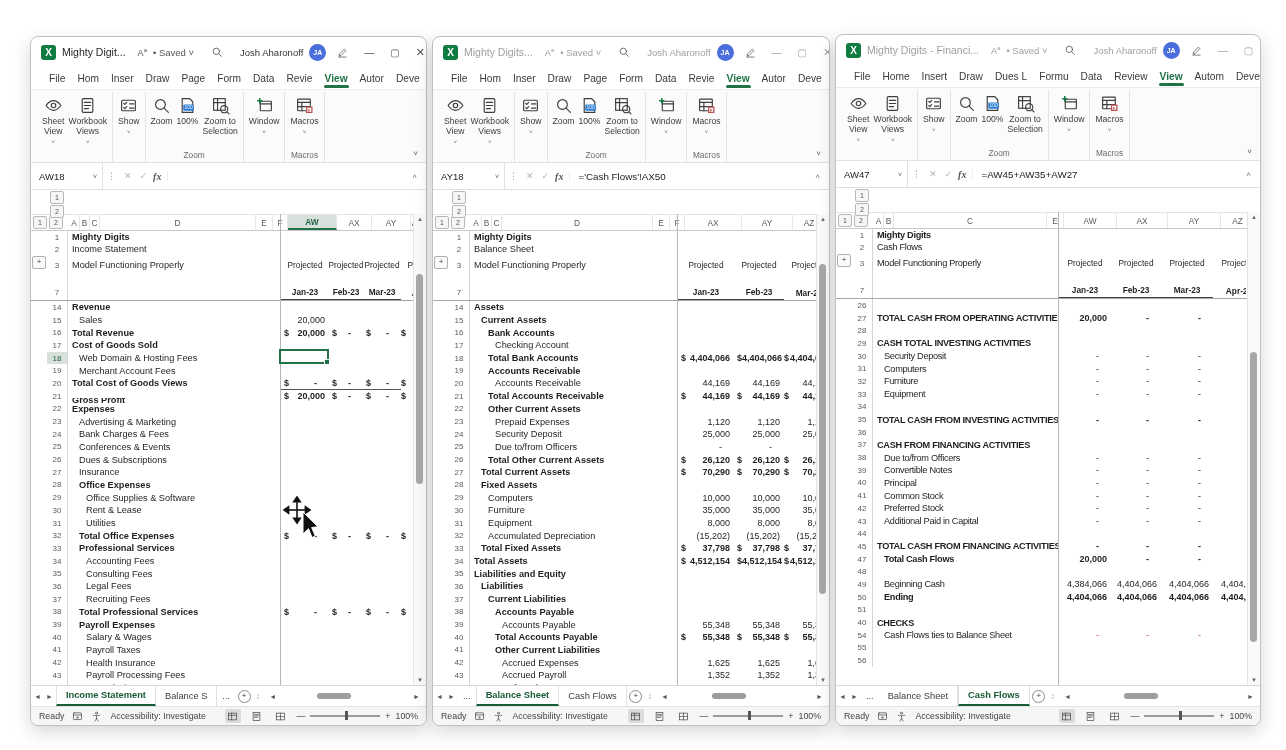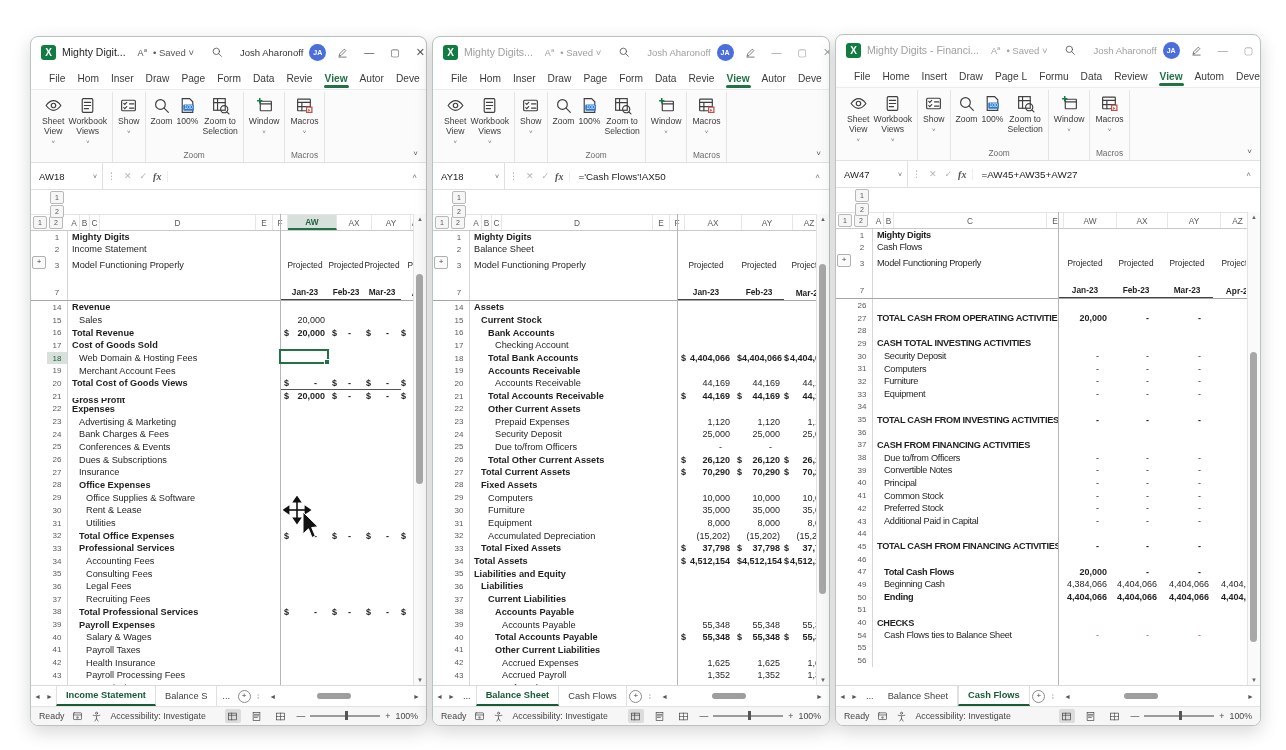--- a/index.html
+++ b/index.html
@@ -1126,21 +1126,21 @@
             <div class="lab b" style="width: 208px; padding-left: 4px; box-sizing: border-box;">Assets</div>
             <div class="vc b" style="width: 56px;"></div>
             <div class="vc b" style="width: 50px;"></div>
             <div class="pclip" style="width: 32px;">
               <div class="pinner b" style="width: 50px;"></div>
             </div>
           </div>
           <div class="grow" style="height: 12.7px;">
             <div class="gut" style="width: 16px;"></div>
             <div class="rn" style="width: 20px; height: 12.7px;">15</div>
-            <div class="lab b" style="width: 208px; padding-left: 11px; box-sizing: border-box;">Current Stock</div>
+            <div class="lab b" style="width: 208px; padding-left: 11px; box-sizing: border-box;">Current Assets</div>
             <div class="vc b" style="width: 56px;"></div>
             <div class="vc b" style="width: 50px;"></div>
             <div class="pclip" style="width: 32px;">
               <div class="pinner b" style="width: 50px;"></div>
             </div>
           </div>
           <div class="grow" style="height: 12.7px;">
             <div class="gut" style="width: 16px;"></div>
             <div class="rn" style="width: 20px; height: 12.7px;">16</div>
             <div class="lab b" style="width: 208px; padding-left: 18px; box-sizing: border-box;">Bank Accounts</div>
@@ -1674,21 +1674,21 @@
           </svg>
         </span>
         <span class="tb-glyph">—</span>
         <span class="tb-glyph">▢</span>
       </div>
       <div class="menubar">
         <span class="mtab">File</span>
         <span class="mtab">Home</span>
         <span class="mtab">Insert</span>
         <span class="mtab">Draw</span>
-        <span class="mtab">Page L</span>
+        <span class="mtab">Dues L</span>
         <span class="mtab">Formu</span>
         <span class="mtab">Data</span>
         <span class="mtab">Review</span>
         <span class="mtab active">View</span>
         <span class="mtab">Autom</span>
         <span class="mtab">Devel</span>
         <div class="tb-spacer"></div>
       </div>
       <div class="ribbon">
         <div class="rgroup">
@@ -2189,44 +2189,44 @@
             </div>
             <div class="vc b" style="width: 52px;">
               <span class="val dash">-</span>
             </div>
             <div class="pclip" style="width: 33px;">
               <div class="pinner b" style="width: 52px;"></div>
             </div>
           </div>
           <div class="grow" style="height: 12.7px;">
             <div class="gut" style="width: 16px;"></div>
-            <div class="rn" style="width: 20px; height: 12.7px;">46</div>
+            <div class="rn" style="width: 20px; height: 12.7px;">47</div>
+            <div class="lab b" style="width: 186px; padding-left: 11px; box-sizing: border-box; letter-spacing: -0.3px;">Total Cash Flows</div>
+            <div class="vc b" style="width: 52px;">
+              <span class="val">20,000</span>
+            </div>
+            <div class="vc b" style="width: 50px;">
+              <span class="val dash">-</span>
+            </div>
+            <div class="vc b" style="width: 52px;">
+              <span class="val dash">-</span>
+            </div>
+            <div class="pclip" style="width: 33px;">
+              <div class="pinner b" style="width: 52px;"></div>
+            </div>
+          </div>
+          <div class="grow" style="height: 12.7px;">
+            <div class="gut" style="width: 16px;"></div>
+            <div class="rn" style="width: 20px; height: 12.7px;">48</div>
             <div class="lab" style="width: 186px; padding-left: 4px; box-sizing: border-box; letter-spacing: -0.3px;"></div>
             <div class="vc" style="width: 52px;"></div>
             <div class="vc" style="width: 50px;"></div>
             <div class="vc" style="width: 52px;"></div>
             <div class="pclip" style="width: 33px;">
               <div class="pinner" style="width: 52px;"></div>
-            </div>
-          </div>
-          <div class="grow" style="height: 12.7px;">
-            <div class="gut" style="width: 16px;"></div>
-            <div class="rn" style="width: 20px; height: 12.7px;">47</div>
-            <div class="lab b" style="width: 186px; padding-left: 11px; box-sizing: border-box; letter-spacing: -0.3px;">Total Cash Flows</div>
-            <div class="vc b" style="width: 52px;">
-              <span class="val">20,000</span>
-            </div>
-            <div class="vc b" style="width: 50px;">
-              <span class="val dash">-</span>
-            </div>
-            <div class="vc b" style="width: 52px;">
-              <span class="val dash">-</span>
-            </div>
-            <div class="pclip" style="width: 33px;">
-              <div class="pinner b" style="width: 52px;"></div>
             </div>
           </div>
           <div class="grow" style="height: 12.7px;">
             <div class="gut" style="width: 16px;"></div>
             <div class="rn" style="width: 20px; height: 12.7px;">49</div>
             <div class="lab" style="width: 186px; padding-left: 11px; box-sizing: border-box; letter-spacing: -0.3px;">Beginning Cash</div>
             <div class="vc" style="width: 52px;">
               <span class="val">4,384,066</span>
             </div>
             <div class="vc" style="width: 50px;">

